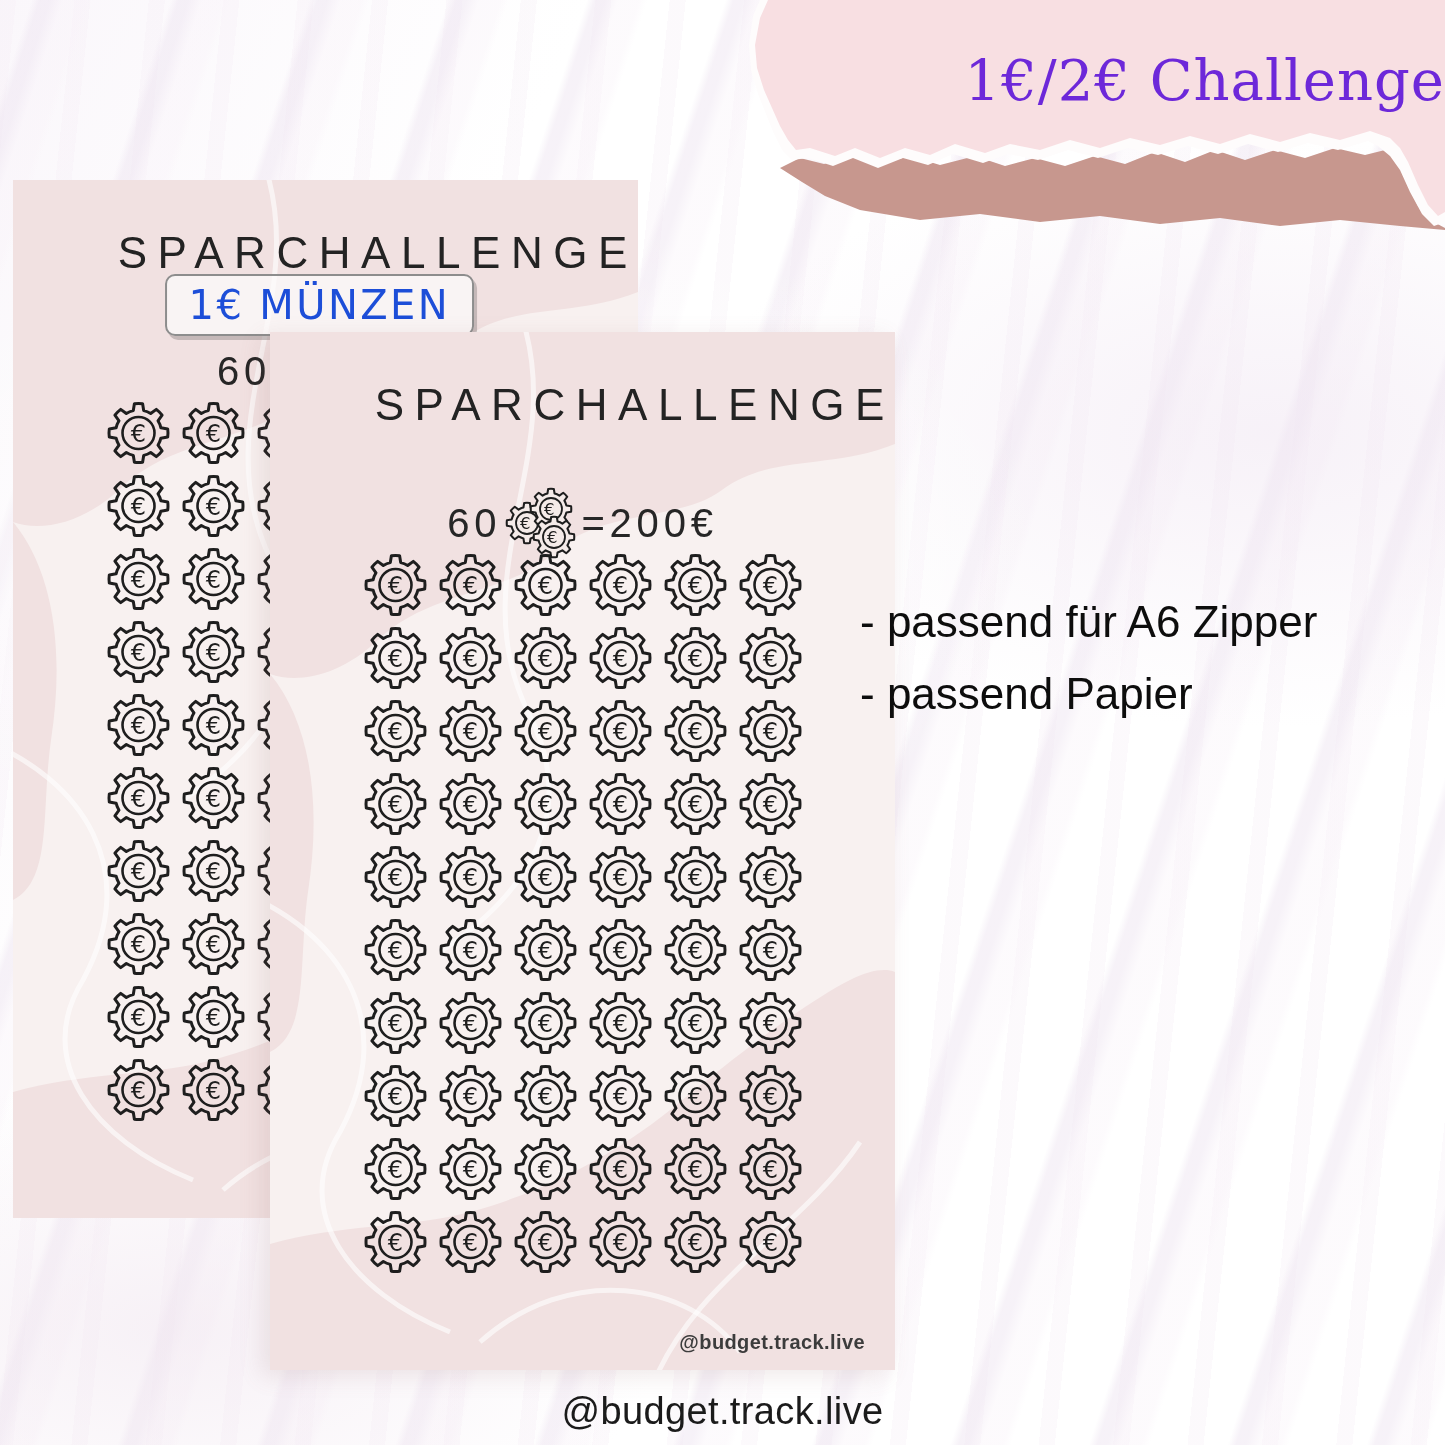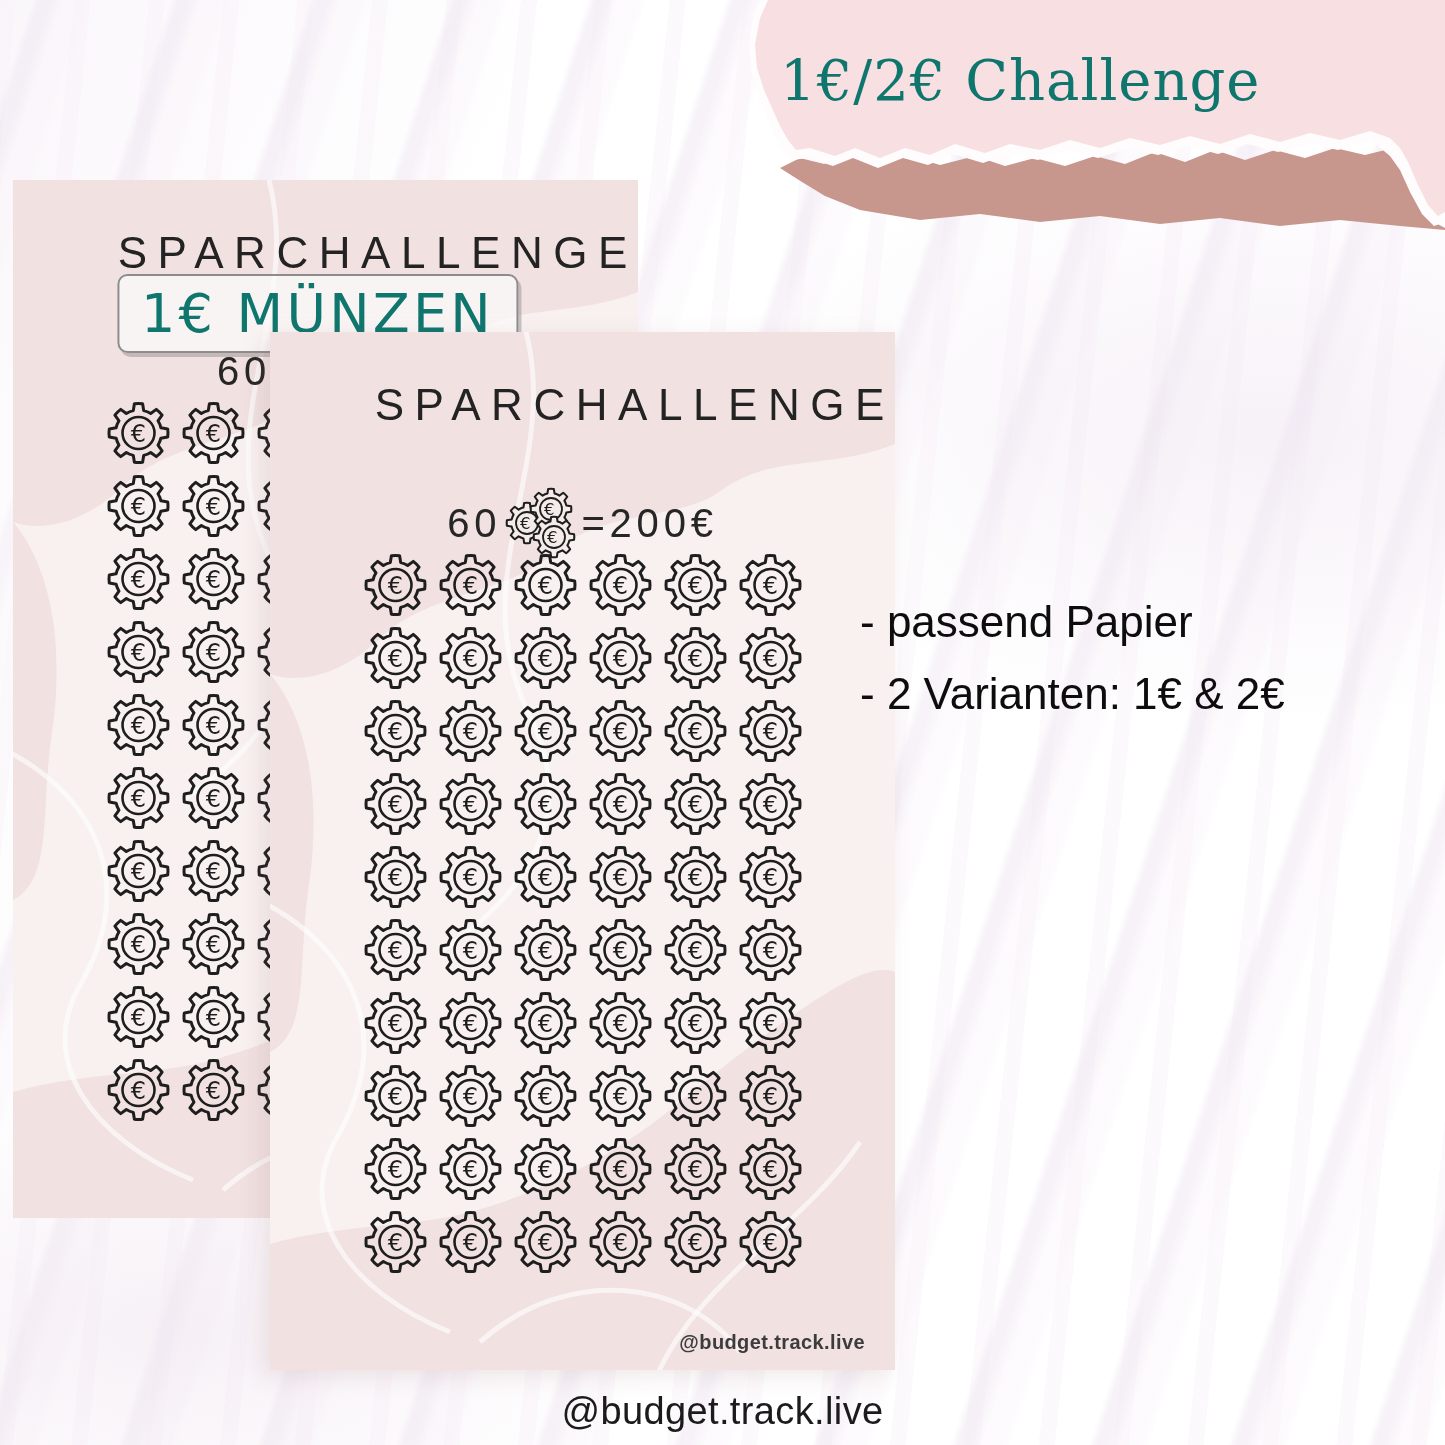--- a/index.html
+++ b/index.html
@@ -37,42 +37,42 @@
     clip-path:polygon(40px 168px,60px 158px,84px 164px,110px 154px,140px 164px,170px 156px,200px 165px,235px 156px,265px 166px,295px 158px,325px 166px,355px 156px,385px 164px,415px 152px,445px 162px,475px 150px,505px 160px,535px 150px,565px 158px,595px 148px,625px 155px,645px 150px,658px 162px,668px 184px,678px 206px,690px 220px,705px 228px,705px 230px,660px 226px,600px 220px,540px 226px,480px 218px,420px 224px,360px 216px,300px 222px,240px 214px,180px 220px,120px 210px,85px 196px,62px 182px);
   }
   .banner-white{
     background:#fefcfc;
     clip-path:polygon(20px 0,705px 0,705px 222px,694px 226px,682px 214px,670px 192px,660px 170px,650px 156px,638px 146px,628px 141px,598px 150px,568px 143px,538px 152px,508px 144px,478px 154px,448px 146px,418px 155px,388px 148px,358px 158px,328px 150px,298px 160px,268px 154px,243px 163px,213px 154px,188px 165px,163px 158px,138px 168px,113px 158px,93px 166px,68px 158px,52px 160px,42px 150px,34px 134px,26px 114px,18px 94px,11px 70px,9px 45px,13px 16px);
   }
   .banner-pink{
     clip-path:polygon(28px 0,705px 0,705px 212px,698px 216px,688px 205px,678px 185px,668px 162px,660px 148px,650px 138px,630px 131px,600px 140px,570px 133px,540px 142px,510px 134px,480px 144px,450px 136px,420px 145px,390px 138px,360px 148px,330px 140px,300px 150px,270px 144px,245px 153px,215px 144px,190px 155px,165px 148px,140px 158px,115px 148px,95px 156px,70px 148px,56px 150px,48px 140px,40px 126px,32px 108px,24px 90px,17px 68px,15px 45px,20px 18px);
   }
   .banner-title{
-    position:absolute;left:40px;right:0;top:48px;text-align:left;
-    font-family:"DejaVu Serif",serif;font-size:56px;color:#0f766e;letter-spacing:1px;
+    position:absolute;left:40px;right:0;top:48px;text-align:right;
+    font-family:"DejaVu Serif",serif;font-size:56px;color:#6d28d9;letter-spacing:1px;
   }
 
   
   .card{position:absolute;width:625px;height:1038px;background:#f8f1f0;overflow:hidden;}
   .card--back{left:13px;top:180px;z-index:1;}
   .card--front{left:270px;top:332px;z-index:3;box-shadow:-8px 6px 22px rgba(140,100,100,.14);}
   .card-decor{position:absolute;inset:0;width:100%;height:100%;}
   .card-title{
     position:absolute;left:0;right:0;top:48px;text-align:right;
     font-size:44px;letter-spacing:.24em;color:#232323;font-weight:400;white-space:nowrap;text-indent:.24em;
   }
   .variant-box{
     position:absolute;left:50%;top:94px;transform:translateX(-52%);
     background:rgba(252,251,251,.72);
     border:2px solid #8d8d8d;border-radius:10px;
     box-shadow:3px 4px 0 rgba(160,152,152,.55);
     padding:6px 22px;white-space:nowrap;
   }
   .variant-label{
-    font-family:"DejaVu Sans",sans-serif;font-size:54px;letter-spacing:.06em;color:#0f766e;
+    font-family:"DejaVu Sans",sans-serif;font-size:40px;letter-spacing:.06em;color:#1d4ed8;
   }
   .subtitle-row{
     position:absolute;left:0;right:0;top:152px;height:78px;
     display:flex;align-items:center;justify-content:center;
     font-size:40px;color:#262626;letter-spacing:.12em;white-space:nowrap;
   }
   .card--back .subtitle-row{justify-content:flex-start;padding-left:204px;}
   .coin-cluster{position:relative;width:72px;height:72px;margin:0 4px;flex:0 0 auto;}
   .coin-grid{
     position:absolute;left:50%;top:221px;transform:translateX(-50%);
@@ -782,18 +782,18 @@
   </div>
 
   <div class="banner-wrap">
     <div class="banner-layer banner-shadow"></div>
     <div class="banner-layer banner-white"></div>
     <div class="banner-layer banner-pink" style="background:#f8dfe2;"></div>
     <div class="banner-title">1€/2€ Challenge</div>
   </div>
 
   <div class="features">
+    <div>- passend für A6 Zipper</div>
     <div>- passend Papier</div>
-    <div>- 2 Varianten: 1€ &amp; 2€</div>
   </div>
 
   <div class="footer-handle">@budget.track.live</div>
 </div>
 
 </body></html>

